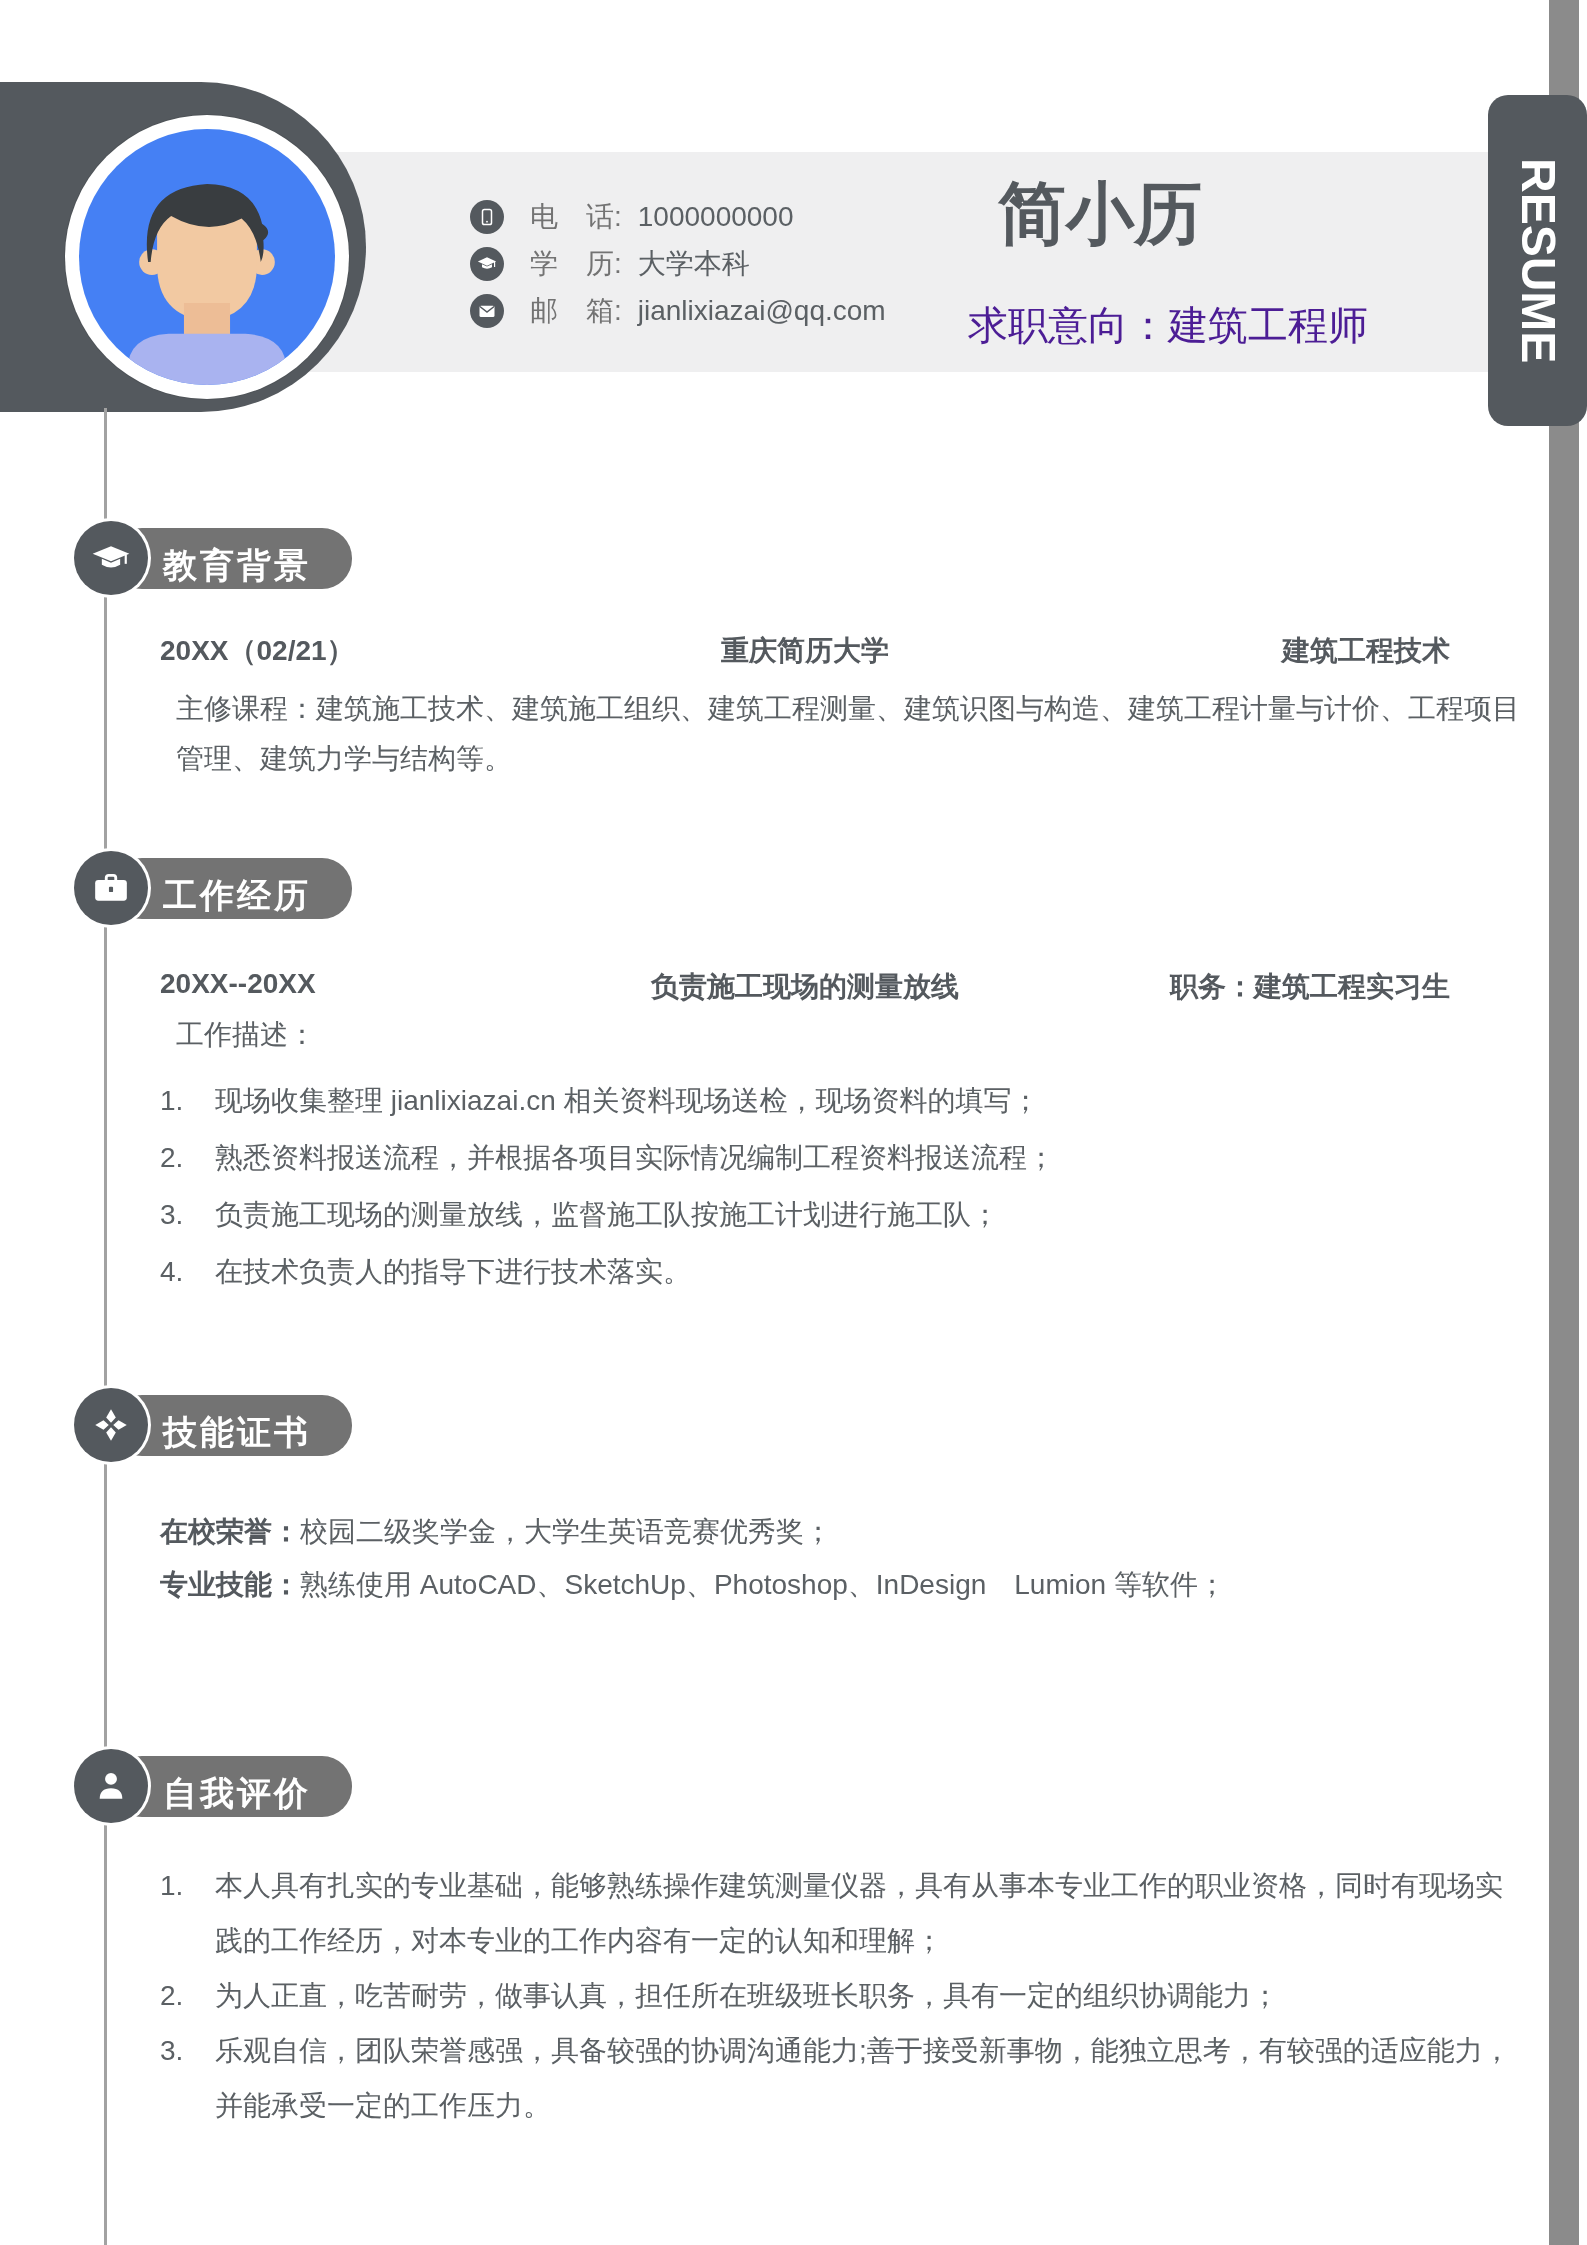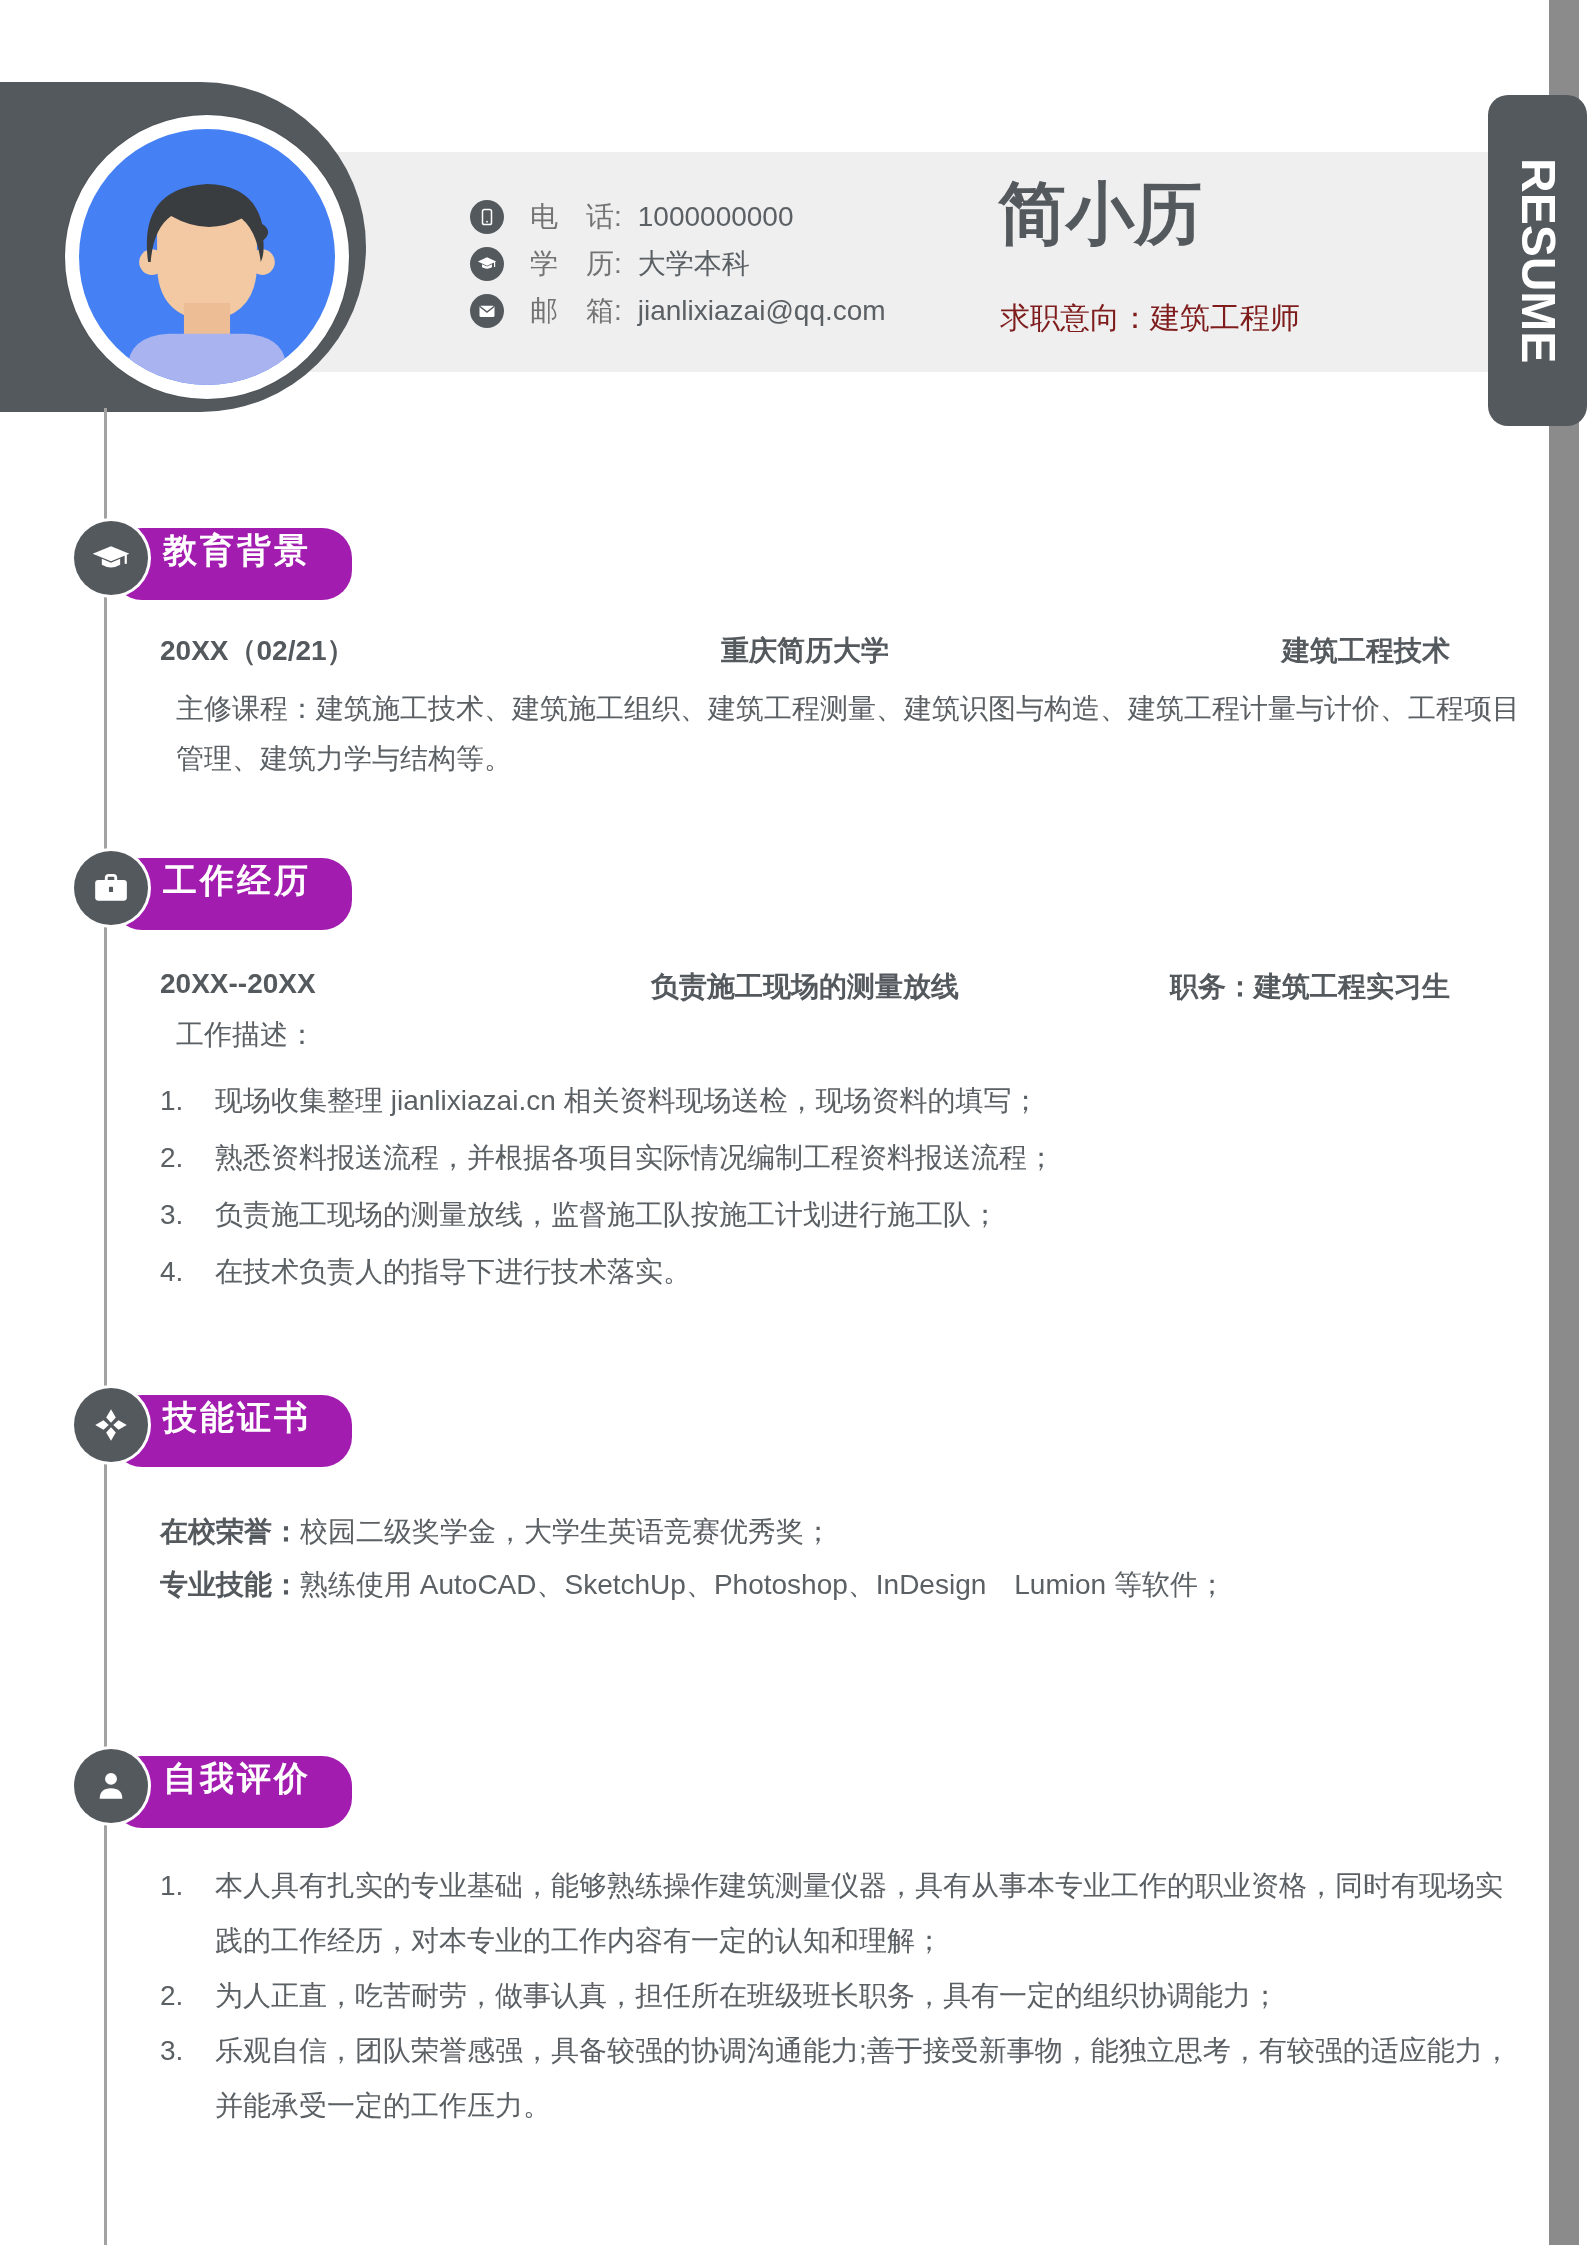--- a/index.html
+++ b/index.html
@@ -19,31 +19,31 @@
         background:#ffffff;box-shadow:0 0 0 1px rgba(0,0,0,.08);}
   .avatar-ring svg{position:absolute;left:14px;top:14px;}
   
   .contact{position:absolute;left:470px;top:200px;display:flex;flex-direction:column;gap:13px;}
   .contact-row{display:flex;align-items:center;height:34px;}
   .cicon{width:34px;height:34px;border-radius:50%;background:#54595e;display:flex;align-items:center;justify-content:center;flex:0 0 34px;}
   .clabel{margin-left:26px;font-size:28px;color:#737373;white-space:pre;}
   .cvalue{margin-left:16px;font-size:28px;color:#5b6064;}
   
   .name{position:absolute;left:998px;top:178px;font-size:68px;font-weight:bold;color:#54595e;line-height:1.05;}
-  .intention{position:absolute;left:1000px;top:298px;font-size:30px;color:#7f1d1d;}
+  .intention{position:absolute;left:968px;top:298px;font-size:40px;color:#4c1d95;}
   
   .ribbon{position:absolute;left:1488px;top:95px;width:99px;height:331px;background:#54595e;border-radius:20px;
           display:flex;align-items:center;justify-content:center;}
   .ribbon-text{writing-mode:vertical-rl;text-orientation:mixed;color:#ffffff;font-weight:bold;
           font-size:48px;line-height:1;letter-spacing:0px;font-family:"Liberation Sans", sans-serif;}
   
   .timeline{position:absolute;left:104px;top:408px;width:3px;height:1837px;background:#a2a2a2;}
   
-  .sec-pill{position:absolute;left:112px;width:240px;height:72px;background:#a21caf;border-radius:30px;
-            display:flex;align-items:flex-start;padding-left:51px;box-sizing:border-box;}
+  .sec-pill{position:absolute;left:112px;width:240px;height:61px;background:#737373;border-radius:30px;
+            display:flex;align-items:flex-end;padding-left:51px;box-sizing:border-box;}
   .sec-title{color:#ffffff;font-size:34px;font-weight:bold;letter-spacing:3px;}
   .sec-circle{position:absolute;left:74px;width:74px;height:74px;border-radius:50%;background:#54595e;
             display:flex;align-items:center;justify-content:center;box-shadow:0 0 0 3px #ffffff;}
   
   .row3{position:absolute;left:160px;width:1290px;height:36px;font-size:28px;font-weight:bold;color:#54595e;}
   .row3 .l{position:absolute;left:0;top:0;}
   .row3 .c{position:absolute;left:50%;top:0;transform:translateX(-50%);}
   .row3 .r{position:absolute;right:0;top:0;}
   .para{position:absolute;left:176px;width:1355px;font-size:28px;color:#5b6064;}
   .numlist{position:absolute;left:160px;width:1352px;font-size:28px;color:#5b6064;}

